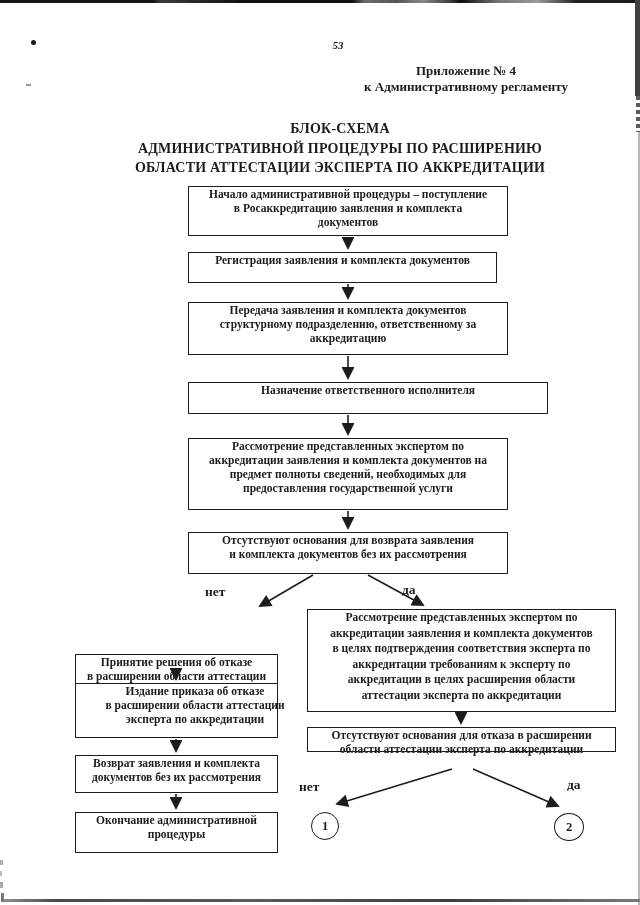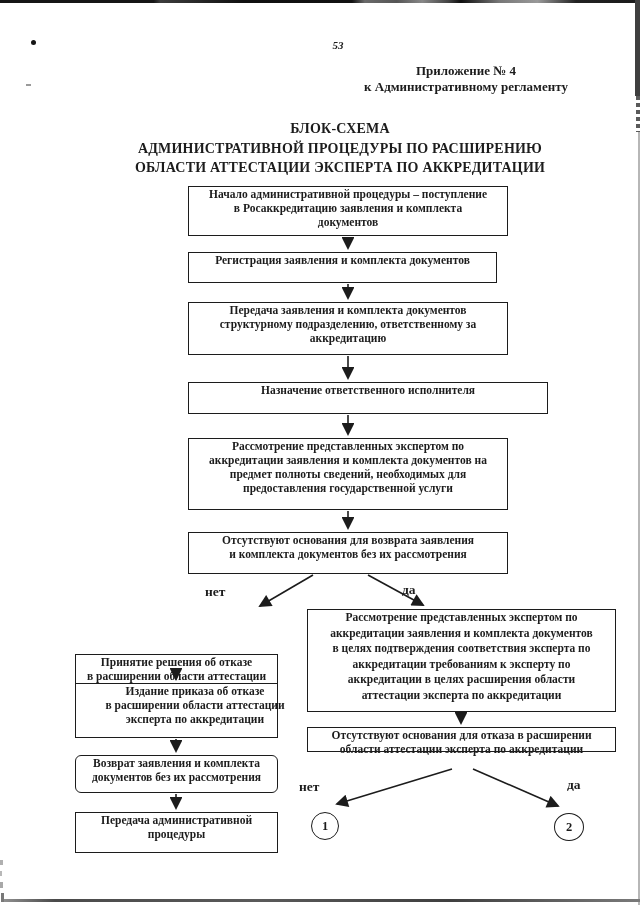--- a/index.html
+++ b/index.html
@@ -102,27 +102,27 @@
     <div class="ln">в расширении области аттестации</div>
     <div class="ln">эксперта по аккредитации</div>
   </div>
 
   <div class="fbox" style="left:75px;top:683px;width:203px;height:55px;padding-left:37px;">
     <div class="ln">Издание приказа об отказе</div>
     <div class="ln">в расширении области аттестации</div>
     <div class="ln">эксперта по аккредитации</div>
   </div>
 
-  <div class="fbox" style="left:75px;top:755px;width:203px;height:38px;border-radius:6px;">
+  <div class="fbox" style="left:75px;top:755px;width:203px;height:38px;">
     <div class="ln">Возврат заявления и комплекта</div>
     <div class="ln">документов без их рассмотрения</div>
   </div>
 
   <div class="fbox" style="left:75px;top:812px;width:203px;height:41px;">
-    <div class="ln">Передача административной</div>
+    <div class="ln">Окончание административной</div>
     <div class="ln">процедуры</div>
   </div>
 
   <div class="fbox tall" style="left:307px;top:609px;width:309px;height:103px;">
     <div class="ln">Рассмотрение представленных экспертом по</div>
     <div class="ln">аккредитации заявления и комплекта документов</div>
     <div class="ln">в целях подтверждения соответствия эксперта по</div>
     <div class="ln">аккредитации требованиям к эксперту по</div>
     <div class="ln">аккредитации в целях расширения области</div>
     <div class="ln">аттестации эксперта по аккредитации</div>

